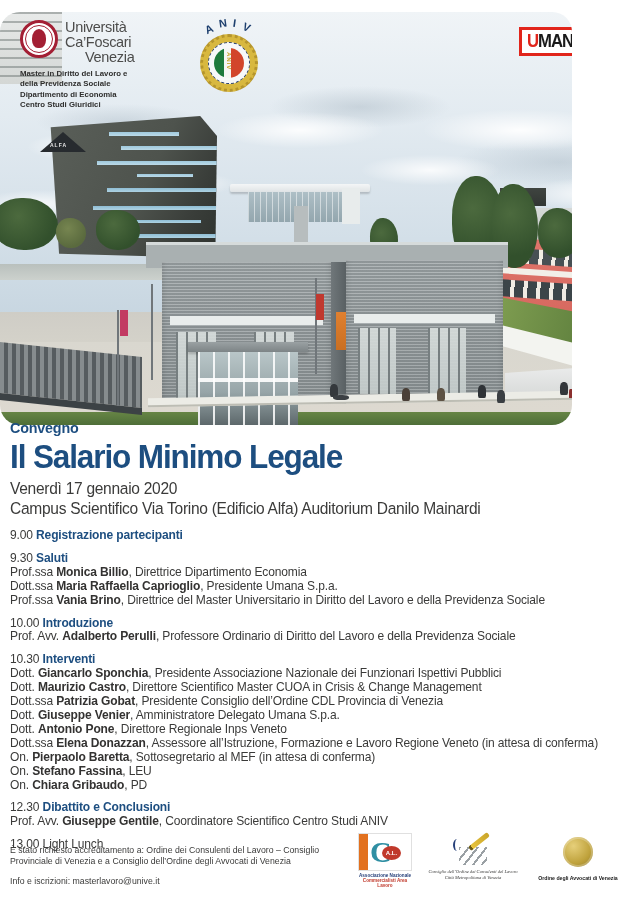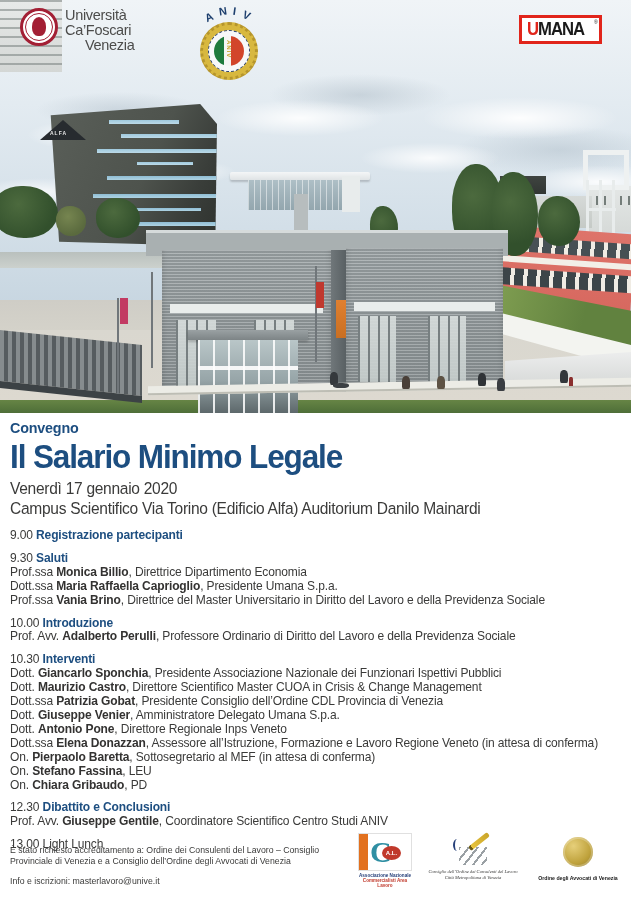--- a/index.html
+++ b/index.html
@@ -1,37 +1,37 @@
 <!DOCTYPE html>
 <html><head>
 <meta charset="utf-8">
 <style>
   html,body{margin:0;padding:0;background:#888;}
   *{box-sizing:border-box;}
   .poster{position:relative;width:631px;height:899px;margin:0 auto;background:#ffffff;overflow:hidden;
           font-family:"Liberation Sans","DejaVu Sans",sans-serif;color:#3a3a39;}
 
   
-  .photo{position:absolute;left:0;top:0;width:631px;height:413px;overflow:hidden;
+  .photo{position:absolute;left:0;top:12px;width:572px;height:413px;overflow:hidden;
     background:
       radial-gradient(90px 22px at 90px 135px, rgba(255,255,255,.95), rgba(255,255,255,0) 70%),
       radial-gradient(120px 26px at 300px 118px, rgba(255,255,255,.9), rgba(255,255,255,0) 70%),
       radial-gradient(140px 30px at 520px 118px, rgba(255,255,255,.95), rgba(255,255,255,0) 70%),
       radial-gradient(100px 22px at 430px 158px, rgba(255,255,255,.85), rgba(255,255,255,0) 70%),
       radial-gradient(80px 18px at 180px 172px, rgba(255,255,255,.8), rgba(255,255,255,0) 70%),
       radial-gradient(110px 24px at 600px 182px, rgba(255,255,255,.9), rgba(255,255,255,0) 70%),
       radial-gradient(90px 20px at 40px 192px, rgba(255,255,255,.8), rgba(255,255,255,0) 70%),
       radial-gradient(130px 30px at 360px 95px, rgba(148,165,178,.35), rgba(148,165,178,0) 70%),
       radial-gradient(150px 34px at 560px 150px, rgba(148,165,178,.30), rgba(148,165,178,0) 70%),
       radial-gradient(120px 26px at 120px 110px, rgba(148,165,178,.30), rgba(148,165,178,0) 70%),
       linear-gradient(180deg,#d9d7cf,#ddd9d0) 0 330px / 631px 70px no-repeat,
       linear-gradient(180deg,#cfcdc6,#d6d4cb) 0 300px / 175px 42px no-repeat,
       linear-gradient(180deg,#6e8c49,#4e6e38) 0 396px / 631px 17px no-repeat,
       linear-gradient(180deg,#b9c0bd,#ccd1cd) 0 252px / 631px 16px no-repeat,
-      linear-gradient(180deg,#f0f4f7 0%,#e3ebf1 25%,#d3dfe8 55%,#c5d4df 78%,#ccd6dc 100%);}
+      linear-gradient(180deg,#f0f4f7 0%,#e3ebf1 25%,#d3dfe8 55%,#c5d4df 78%,#ccd6dc 100%); border-radius: 20px;}
   .photo *{position:absolute;}
 
   .b-farleft{left:0;top:160;width:62px;height:72px;
     background:repeating-linear-gradient(180deg, rgba(120,128,126,.55) 0 2px, transparent 2px 9px),
                linear-gradient(#e8eae9,#d4d7d5);}
   .b-industrial{left:492px;top:170px;width:139px;height:66px;
     background:
       linear-gradient(#3f4440,#313633) 8px 6px / 46px 18px no-repeat,
       linear-gradient(#d6dad8,#c5cac6) 40px 26px / 60px 32px no-repeat,
       repeating-linear-gradient(90deg, rgba(90,100,96,.8) 0 2px, transparent 2px 8px) 96px 26px / 43px 9px no-repeat,
@@ -252,20 +252,27 @@
 
     <div class="logo-cafoscari" style="position:absolute;">
       <div class="cafo-row" style="position:static;">
         <div class="cafo-seal" style="position:relative;"></div>
         <div class="cafo-name" style="position:static;">
           <span style="position:static;display:block;">Università</span>
           <span style="position:static;display:block;">Ca’Foscari</span>
           <span style="position:static;display:block;margin-left:20px;">Venezia</span>
         </div>
       </div>
+      <div class="cafo-sub" style="position:static;">
+        <span>Master in Diritto del Lavoro e</span>
+        <span>della Previdenza Sociale</span>
+        <span class="gap"></span>
+        <span>Dipartimento di Economia</span>
+        <span>Centro Studi Giuridici</span>
+      </div>
     </div>
 
     <div class="logo-aniv" style="position:absolute;">
       <div class="aniv-arc" id="aniv-arc" style="position:relative;">
           <span style="transform: rotate(-24deg); left: 9px; top: 6px;">A</span>
           <span style="transform: rotate(-8deg); left: 23px; top: 0px;">N</span>
           <span style="transform: rotate(8deg); left: 37px; top: 0px;">I</span>
           <span style="transform: rotate(24deg); left: 47px; top: 4px;">V</span>
         </div>
       <div class="aniv-emblem" style="position:relative;">

